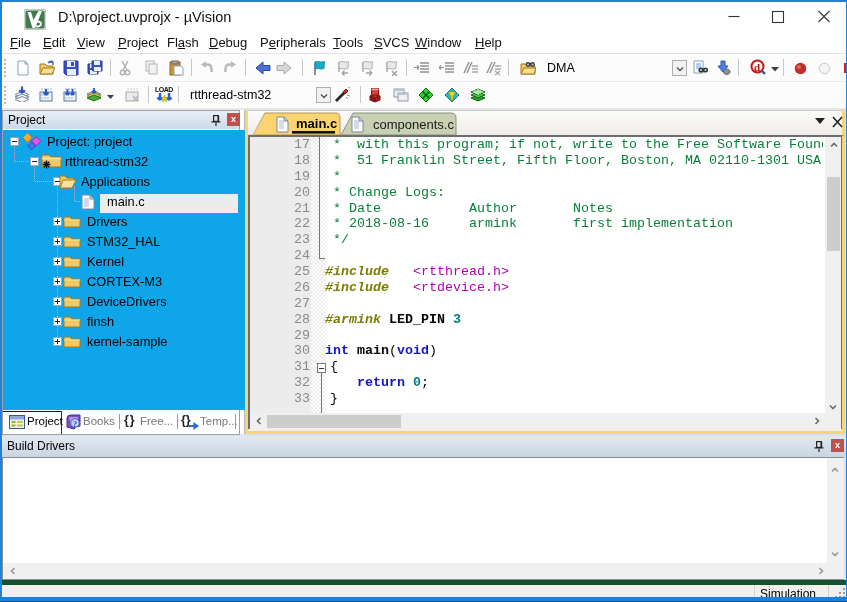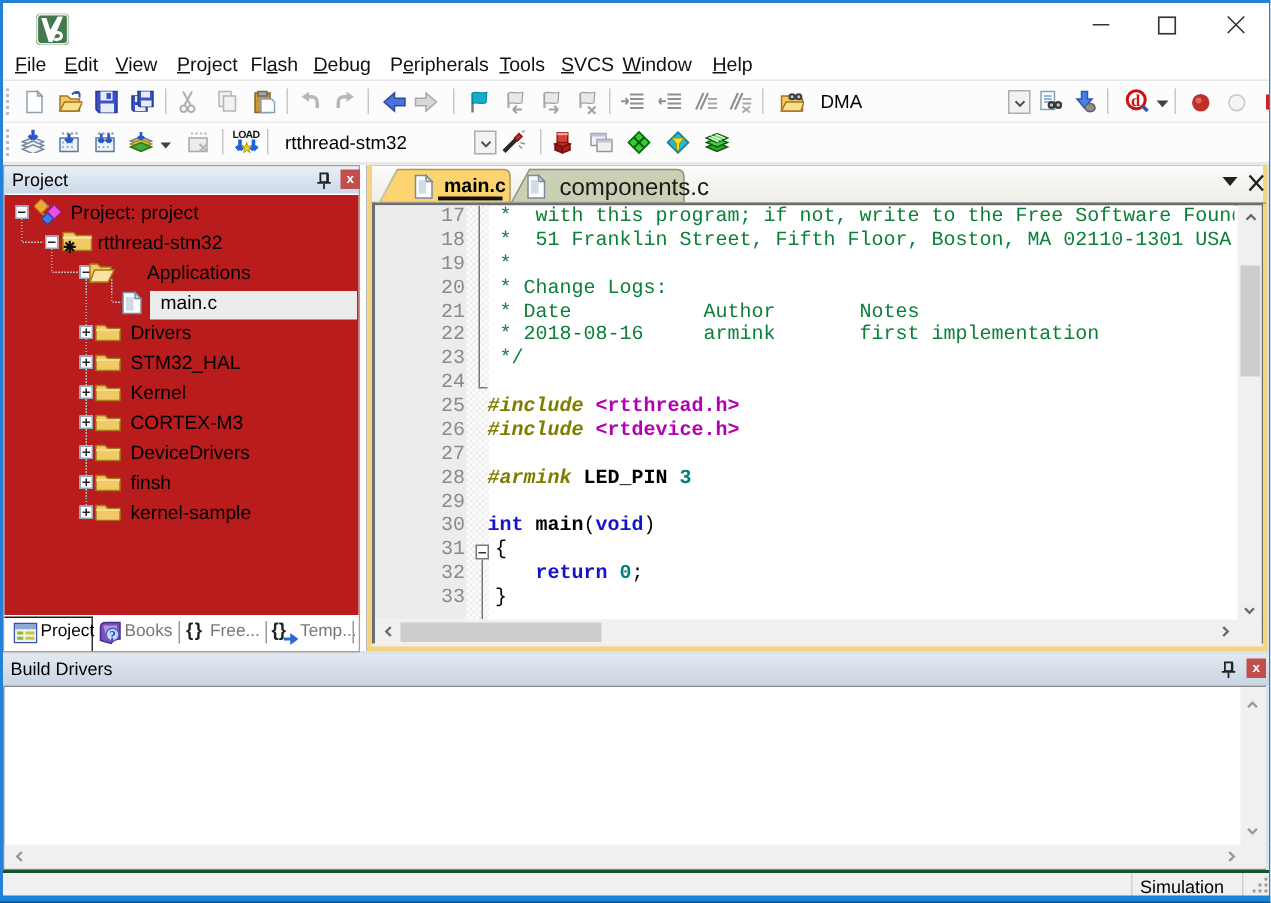--- a/index.html
+++ b/index.html
@@ -23,21 +23,21 @@
     background-image:repeating-linear-gradient(#bbb 0 2px,transparent 2px 4px);width:2px;}
   .tsep{position:absolute;top:4px;width:1px;height:17px;background:#c8c8c8;}
   .icon{position:absolute;width:16px;height:16px;}
   
   #client{left:2px;top:110px;width:844px;height:488px;background:#d9e3ef;}
   
   #lpanel{left:2px;top:110px;width:238px;height:325px;background:#ffffff;border:1px solid #a0a0a0;box-sizing:border-box;}
   #lphead{left:0;top:0;width:236px;height:18px;background:linear-gradient(#e9eff7,#ccd9e8);font-size:12px;color:#000;}
   #lphead span{position:absolute;left:5px;top:2px;}
   #lpx{left:224px;top:2px;width:13px;height:13px;background:#c0504d;color:#fff;font-size:9px;font-weight:bold;text-align:center;line-height:13px;}
-  #tree{left:0;top:19px;width:236px;height:280px;background:#b91c1c;font-size:12.8px;color:#000;overflow:hidden;}
+  #tree{left:0;top:19px;width:236px;height:280px;background:#0ea5e9;font-size:12.8px;color:#000;overflow:hidden;padding-left:28px;}
   .trow{position:absolute;height:20px;line-height:20px;white-space:nowrap;}
   .texp{position:absolute;width:9px;height:9px;background:#fff;border:1px solid #9aa7b8;box-sizing:border-box;}
   .texp:before{content:"";position:absolute;left:1px;top:3px;width:5px;height:1px;background:#222;}
   .texp.plus:after{content:"";position:absolute;left:3px;top:1px;width:1px;height:5px;background:#222;}
 
   .vdot{position:absolute;width:1px;background-image:repeating-linear-gradient(#b4b4b4 0 1px,transparent 1px 2px);}
   .hdot{position:absolute;height:1px;background-image:repeating-linear-gradient(90deg,#b4b4b4 0 1px,transparent 1px 2px);}
   
   #lptabs{left:0;top:299px;width:236px;height:24px;background:#fff;font-size:12px;}
   
@@ -45,45 +45,46 @@
   #tabstrip{position:absolute;left:0;top:0;width:594px;height:25px;background:linear-gradient(#c8c8c8 0,#c8c8c8 1px,#fbfbfa 1px,#efede7 100%);}
   #ebox{position:absolute;left:0px;top:25px;width:594px;height:294px;border:2px solid #6e6e6e;border-bottom:none;border-right:1px solid #6e6e6e;background:#fff;box-sizing:border-box;}
   #gutter{position:absolute;left:0;top:0;width:61px;height:276px;background:#ececec;}
   #lnums{position:absolute;left:0;top:0px;width:60px;text-align:right;color:#8a8a8a;}
   #fmtex{position:absolute;left:61px;top:0;width:15px;height:276px;background-image:linear-gradient(45deg,#ebebeb 25%,transparent 25%,transparent 75%,#ebebeb 75%),linear-gradient(45deg,#ebebeb 25%,transparent 25%,transparent 75%,#ebebeb 75%);background-size:4px 4px;background-position:0 0,2px 2px;}
   .mono{font-family:"Liberation Mono",monospace;font-size:13.33px;line-height:15.875px;white-space:pre;}
   #code{position:absolute;left:75px;top:0px;}
   #codearea{position:absolute;left:0px;top:0px;width:573px;height:276px;overflow:hidden;background:#fff;}
   .cg{color:#0a8038;}
   .cd{color:#7d7d00;font-weight:bold;font-style:italic;}
-  .ch{color:#b300b3;font-weight:bold;}
+  .ch{color:#b300b3;font-weight:normal;margin-left:16px;}
   .ck{color:#1414c8;font-weight:bold;}
   .cn{color:#008080;font-weight:bold;}
   .cb{color:#000;font-weight:bold;}
   
   .sb{position:absolute;background:#f0f0f0;}
   .sbthumb{position:absolute;background:#cdcdcd;}
   .chev{position:absolute;width:8px;height:8px;}
   
   #bopanel{left:2px;top:436px;width:844px;height:144px;}
   #bohead{position:absolute;left:0;top:0;width:844px;height:21px;background:linear-gradient(#e2e9f0,#c9d5e2);font-size:12px;color:#000;}
   #bobody{position:absolute;left:0;top:21px;width:842px;height:123px;background:#fff;border:1px solid #8c8c8c;box-sizing:border-box;}
   
-  #statusbar{left:2px;top:580px;width:844px;height:18px;background:#f0f0f0;border-top:2px solid #14532d;box-sizing:border-box;font-size:12px;color:#000;}
+  #statusbar{left:2px;top:580px;width:844px;height:18px;background:#f0f0f0;border-top:5px solid #14532d;box-sizing:border-box;font-size:12px;color:#000;}
 </style>
 </head>
 <body>
 <div id="win">
   <div class="abs" id="titlebar">
     <svg class="abs" style="left:22px;top:7px" width="22" height="21" viewBox="0 0 22 21">
         <rect x="0" y="0" width="22" height="21" rx="3" fill="#44794f"></rect>
         <rect x="0.8" y="0.8" width="20.4" height="19.4" rx="2.5" fill="none" stroke="#e8f0e8" stroke-width="1.2"></rect>
         <path d="M3.5 3 L7 3 L9.5 11 L14.5 2 L18 2 L11 19 L8.5 19 Z" fill="#ffffff"></path>
         <path d="M12 13 C15 12 17 13 17 15 C17 17 14 18 12 17" fill="none" stroke="#fff" stroke-width="2"></path>
       </svg>
+    <div class="abs" id="title-text">D:\project.uvprojx - µVision</div>
     <svg class="abs" style="left:700px;top:0" width="145" height="30" viewBox="0 0 145 30">
       <g stroke="#333" stroke-width="1.1" fill="none">
         <path d="M26.5 14.5 L37.5 14.5"></path>
         <rect x="70.5" y="9.5" width="11" height="11"></rect>
         <path d="M116.5 9 L127.5 20 M127.5 9 L116.5 20"></path>
       </g>
     </svg>
   </div>
   <div class="abs" id="menubar">
     <span class="mi" style="left:8px"><u>F</u>ile</span>
@@ -397,21 +398,21 @@
             <path d="M6 8.5 L6 12"></path>
           </g>
           <path d="M8.4 2 L8.4 7.4" stroke="#222" stroke-width="1.6"></path>
         </svg>
       <div class="abs" id="lpx">x</div>
     </div>
     <div class="abs" id="tree">
       <div class="abs" style="left:97px;top:64px;width:138px;height:19px;background:#ececec"></div>
       <div class="trow" style="left:44px;top:2px">Project: project</div>
       <div class="trow" style="left:62px;top:22px">rtthread-stm32</div>
-      <div class="trow" style="left:95px;top:42px">Applications</div>
+      <div class="trow" style="left:78px;top:42px">Applications</div>
       <div class="trow" style="left:104px;top:62px">main.c</div>
       <div class="trow" style="left:84px;top:82px">Drivers</div>
       <div class="trow" style="left:84px;top:102px">STM32_HAL</div>
       <div class="trow" style="left:84px;top:122px">Kernel</div>
       <div class="trow" style="left:84px;top:142px">CORTEX-M3</div>
       <div class="trow" style="left:84px;top:162px">DeviceDrivers</div>
       <div class="trow" style="left:84px;top:182px">finsh</div>
       <div class="trow" style="left:84px;top:202px">kernel-sample</div>
       <div class="vdot" style="left:11px;top:16px;height:16px"></div>
       <div class="hdot" style="left:12px;top:31px;width:14px"></div>
@@ -532,21 +533,21 @@
         <g>
           <path d="M104 7 L111 7 L115 11 L115 22 L104 22 Z" fill="#fdfdfd" stroke="#7a8aa0"></path>
           <path d="M111 7 L111 11 L115 11 Z" fill="#d4dce8" stroke="#7a8aa0"></path>
           <rect x="106" y="10" width="5" height="9" fill="#c8d2e0" opacity="0.8"></rect>
         </g>
         <rect x="44" y="21" width="43" height="2.6" fill="#111"></rect>
         <path d="M567 8 L577 8 L572 14 Z" fill="#222"></path>
         <path d="M585 7 L594 17 M594 7 L585 17" stroke="#222" stroke-width="1.6"></path>
       </svg>
       <span class="abs" style="left:48px;top:6px;font-size:13px;font-weight:bold;color:#000">main.c</span>
-      <span class="abs" style="left:125px;top:7px;font-size:16px;color:#1a1a1a">components.c</span>
+      <span class="abs" style="left:125px;top:7px;font-size:13px;color:#1a1a1a">components.c</span>
     </div>
     <div id="ebox">
       <div id="codearea">
         <div id="gutter"></div>
         <div id="lnums" class="mono">17
 18
 19
 20
 21
 22

